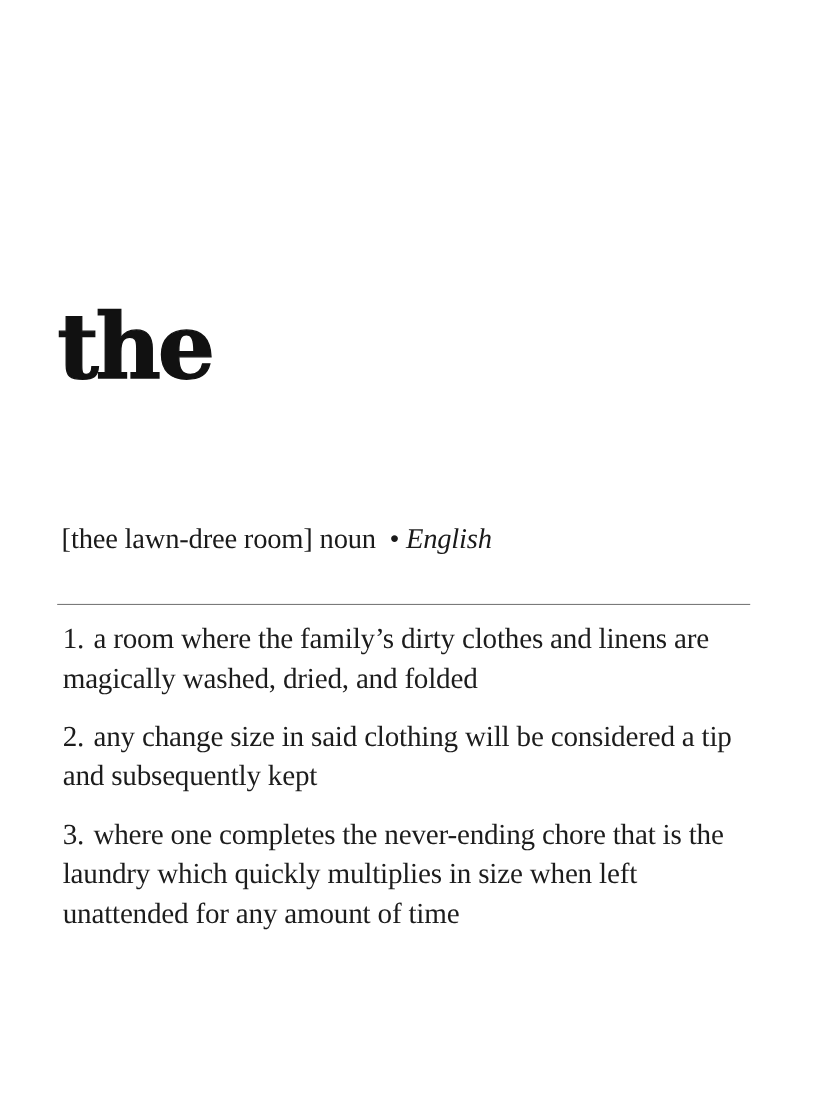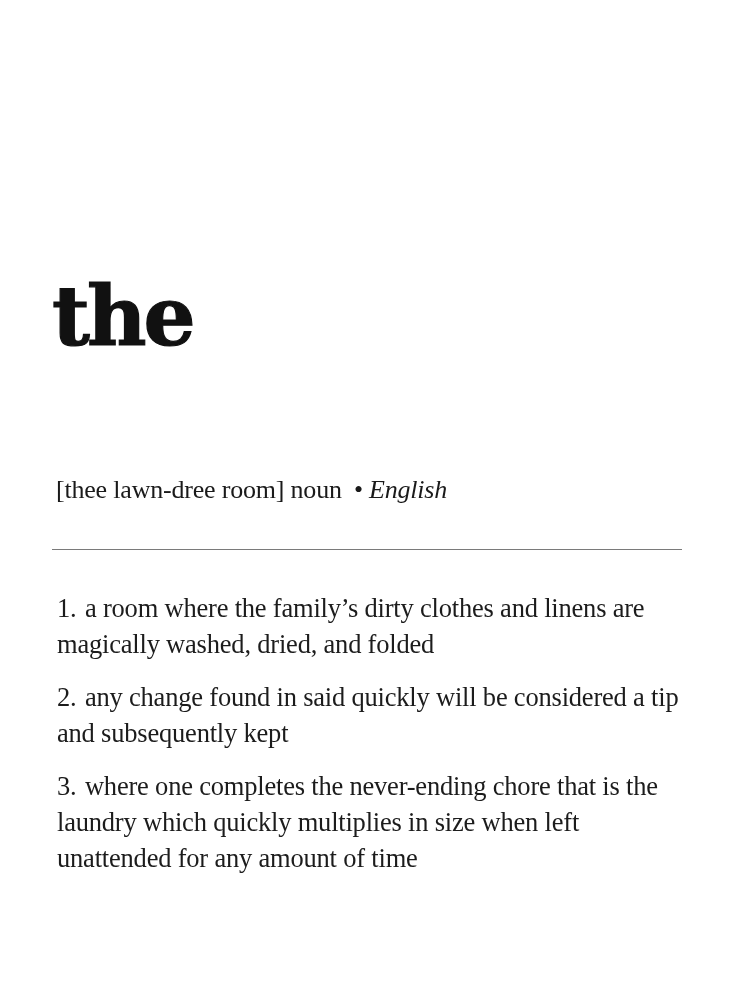--- a/index.html
+++ b/index.html
@@ -63,21 +63,21 @@
       position: absolute;
       left: 52px;
       top: 549px;
       width: 630px;
       height: 0;
       border-top: 1.5px solid #7a7a7a;
     }
     .defs {
       position: absolute;
       left: 57px;
-      top: 590px;
+      top: 562px;
       width: 640px;
       margin: 0;
       padding: 0;
       list-style: none;
     }
     .def {
       font-size: 26.5px;
       line-height: 36px;
       color: #1c1c1c;
       margin: 0 0 17px 0;
@@ -104,21 +104,21 @@
 
   <div class="divider"></div>
 
   <ol class="defs">
     <li class="def">
       <span class="num">1.</span>
       <span>a room where the family’s dirty clothes and linens are magically washed, dried, and folded</span>
     </li>
     <li class="def">
       <span class="num">2.</span>
-      <span>any change found in said quickly will be considered a tip and subsequently kept</span>
+      <span>any change size in said clothing will be considered a tip and subsequently kept</span>
     </li>
     <li class="def">
       <span class="num">3.</span>
       <span>where one completes the never-ending chore that is the laundry which quickly multiplies in size when left unattended for any amount of time</span>
     </li>
   </ol>
 
 </div>
 
 </body></html>

